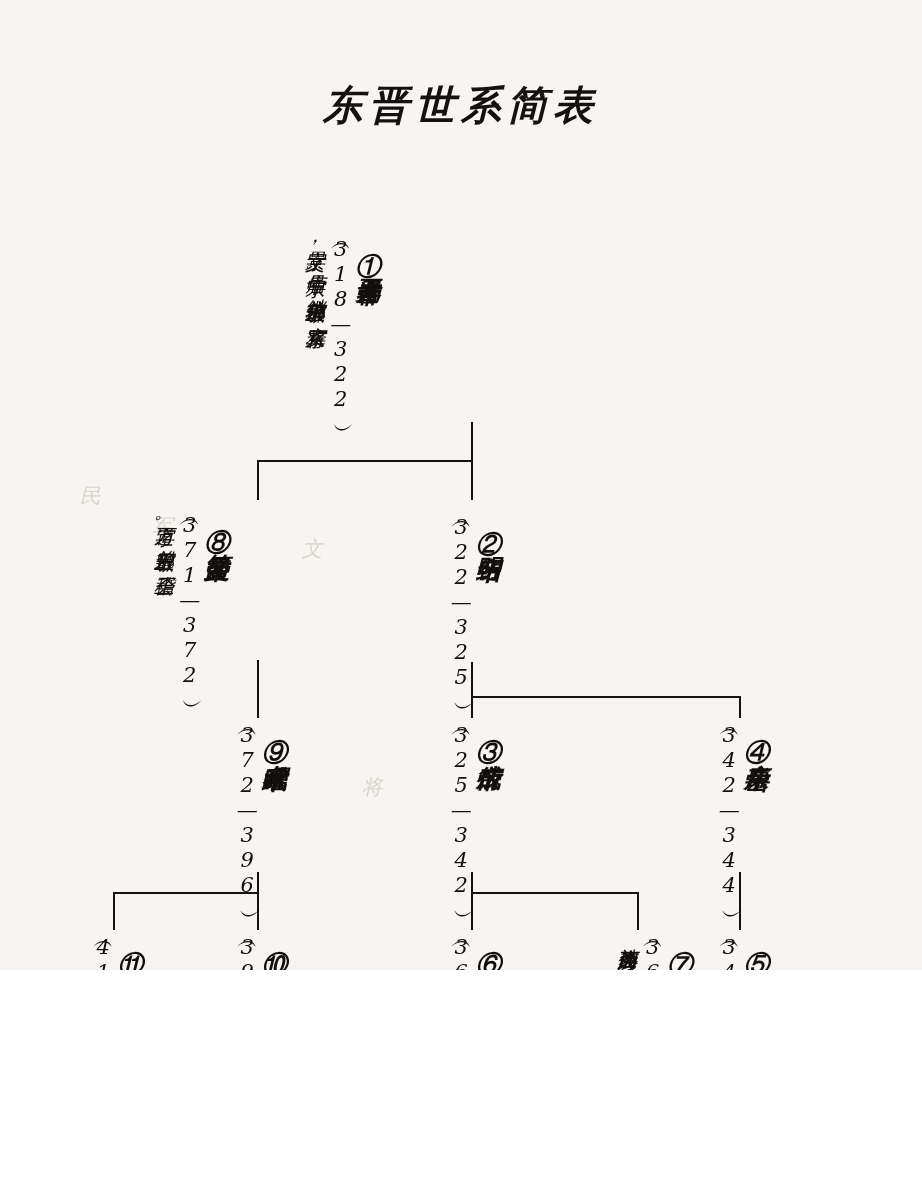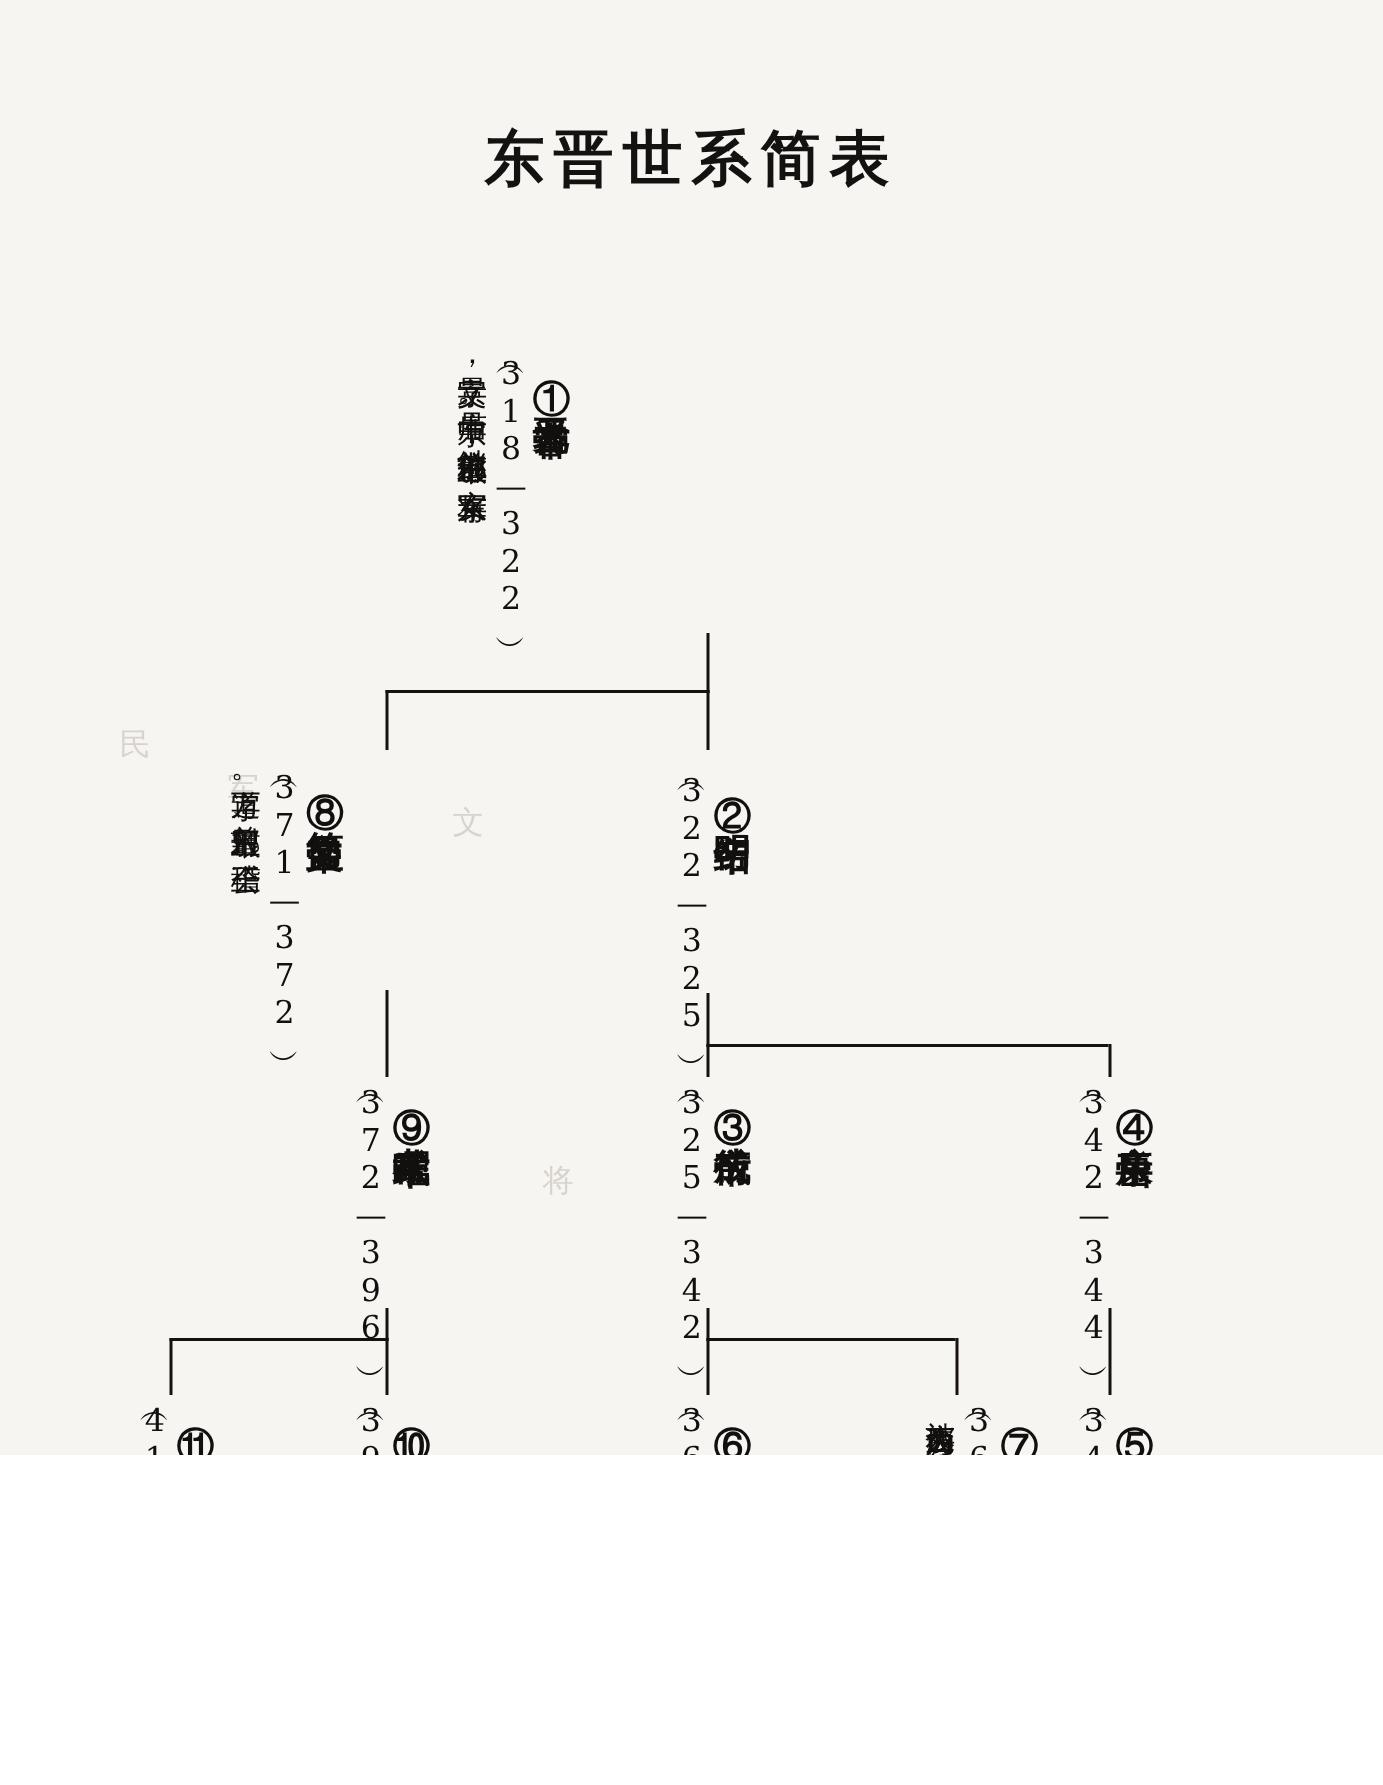--- a/index.html
+++ b/index.html
@@ -8,20 +8,21 @@
     background: #ffffff;
   }
   #page {
     position: relative;
     width: 922px;
     height: 970px;
     background: #f7f5f2;
     overflow: hidden;
     font-family: "DejaVu Sans", "Liberation Sans", sans-serif;
     color: #12100f;
+    font-style: italic;
   }
   
   .bleed {
     position: absolute;
     color: #d8d4cd;
     font-size: 21px;
     line-height: 1.15;
     writing-mode: vertical-rl;
     text-orientation: upright;
     letter-spacing: 2px;

